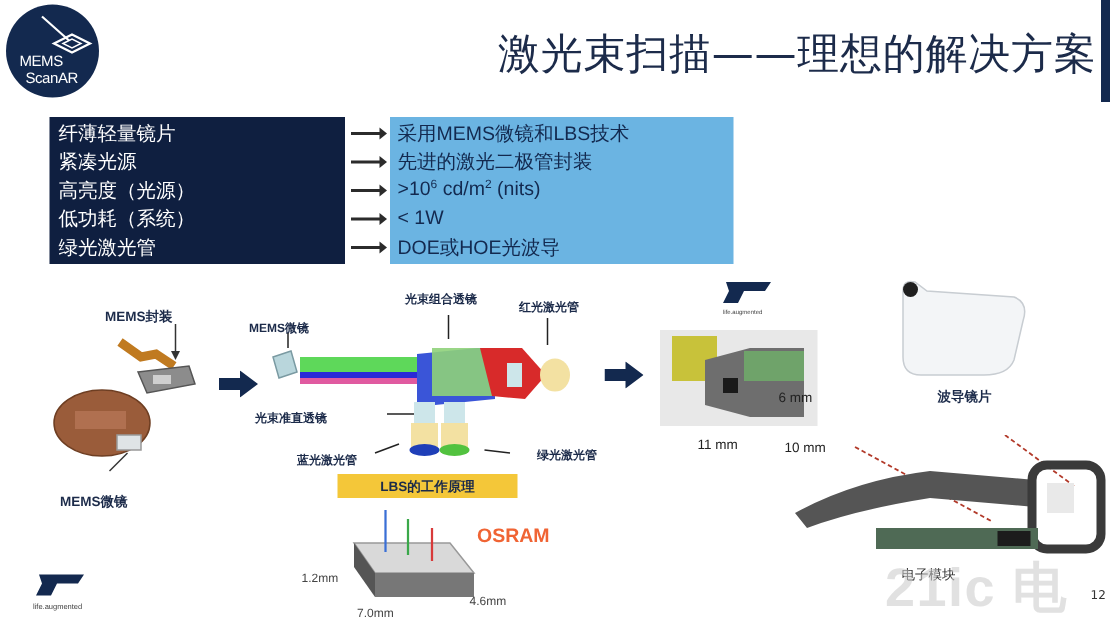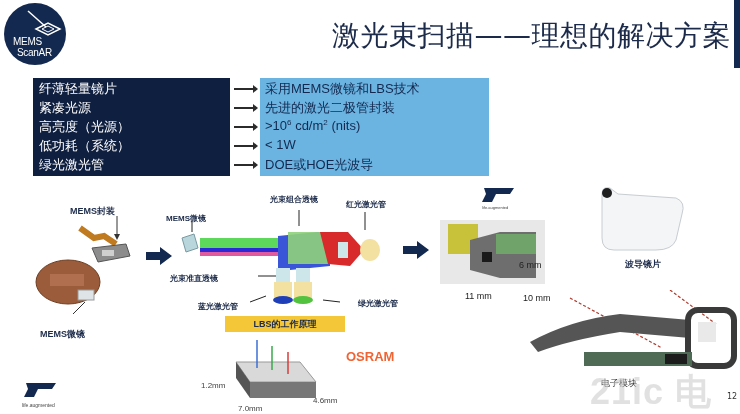--- a/index.html
+++ b/index.html
@@ -21,21 +21,21 @@
   .row-l { left: 39px; font-size: 13px; color: #ffffff; white-space: nowrap; }
   .row-r { left: 265px; font-size: 13px; color: #13294f; white-space: nowrap; font-family: "Liberation Sans", sans-serif; }
   .row-r sup { font-size: 8px; }
   .arrow-s { left: 234px; width: 22px; height: 2px; background: #2b2b2b; }
   .arrow-s::after { content: ""; position: absolute; right: -2px; top: -3px; border-left: 5px solid #2b2b2b; border-top: 4px solid transparent; border-bottom: 4px solid transparent; }
 
   .lbl { font-size: 9px; font-weight: bold; color: #1c2b4a; white-space: nowrap; font-family: "Liberation Sans", sans-serif; }
   .big-arrow { width: 26px; height: 18px; }
 
   .caption-bar { left: 225px; top: 316px; width: 120px; height: 16px; background: #f4c739; font-size: 9px; font-weight: bold; color: #1c2b4a; text-align: center; line-height: 16px; font-family: "Liberation Sans", sans-serif; }
-  .osram { left: 318px; top: 349px; font-size: 13px; font-weight: bold; color: #f06434; font-family: "Liberation Sans", sans-serif; margin-left: 28px; }
+  .osram { left: 318px; top: 349px; font-size: 13px; font-weight: bold; color: #f06434; font-family: "Liberation Sans", sans-serif; }
   .dim { font-size: 8px; color: #444; font-family: "Liberation Sans", sans-serif; white-space: nowrap; }
   .dim2 { font-size: 9px; color: #222; font-family: "Liberation Sans", sans-serif; white-space: nowrap; }
   .page-num { left: 727px; top: 392px; font-size: 8px; color: #333; text-align: right; }
   .watermark { left: 590px; top: 368px; font-size: 36px; font-weight: bold; color: rgba(200,200,200,0.55); font-family: "Liberation Sans", sans-serif; letter-spacing: 1px; }
 </style>
 </head>
 <body>
 
 <div class="abs logo-circle">
   <svg width="62" height="62" viewBox="0 0 62 62">

